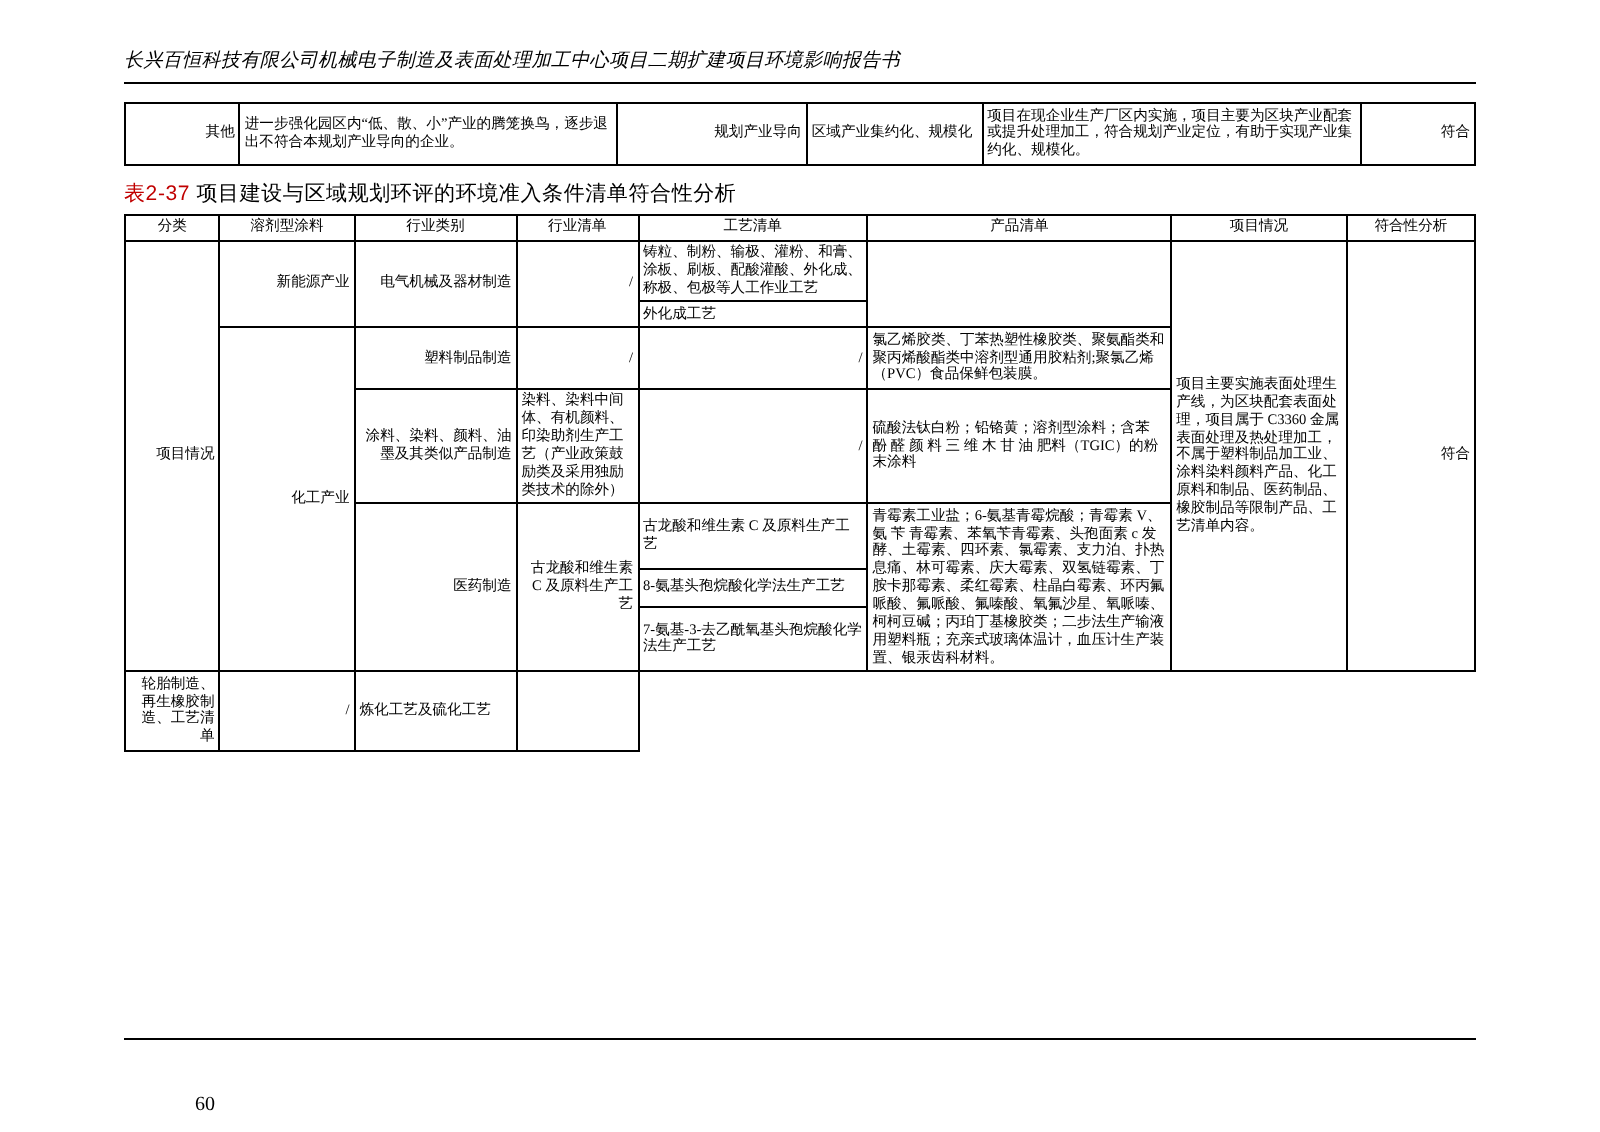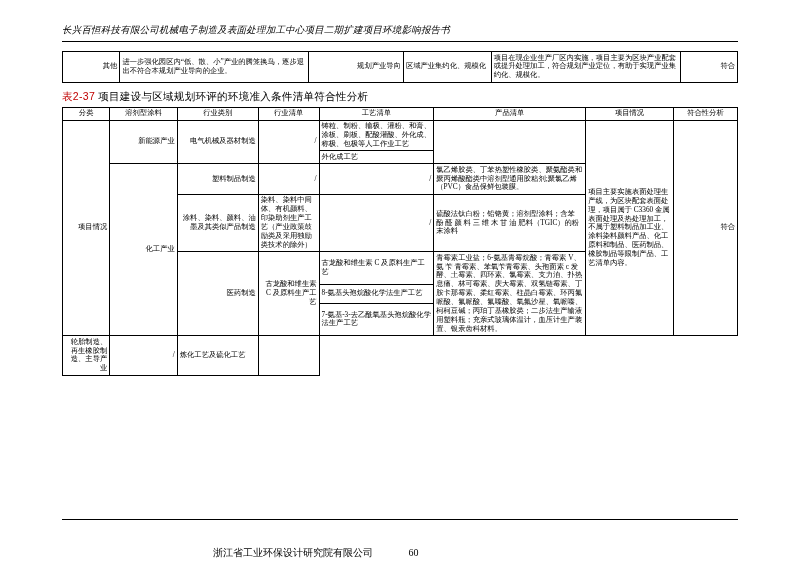--- a/index.html
+++ b/index.html
@@ -184,31 +184,30 @@
         <td class="l" rowspan="3">青霉素工业盐；6-氨基青霉烷酸；青霉素 V、氨 苄 青霉素、苯氧苄青霉素、头孢面素 c 发酵、土霉素、四环素、氯霉素、支力泊、扑热息痛、林可霉素、庆大霉素、双氢链霉素、丁胺卡那霉素、柔红霉素、柱晶白霉素、环丙氟哌酸、氟哌酸、氟嗪酸、氧氟沙星、氧哌嗪、柯柯豆碱；丙珀丁基橡胶类；二步法生产输液用塑料瓶；充亲式玻璃体温计，血压计生产装置、银汞齿科材料。</td>
       </tr>
       <tr>
         <td class="l">8-氨基头孢烷酸化学法生产工艺</td>
       </tr>
       <tr>
         <td class="l">7-氨基-3-去乙酰氧基头孢烷酸化学法生产工艺</td>
       </tr>
 
       <tr>
-        <td class="c">轮胎制造、再生橡胶制造、主导产业</td>
+        <td class="c">轮胎制造、再生橡胶制造、工艺清单</td>
         <td class="c">/</td>
         <td class="l">炼化工艺及硫化工艺</td>
         <td></td>
       </tr>
     </tbody>
       </table>
 
   </div>
 
   <div class="footer">
     <div class="footer-rule"></div>
     <div class="footer-row">
-      <div class="footer-left">浙江省工业环保设计研究院有限公司</div>
       <div class="footer-mid">60</div>
     </div>
   </div>
 
 </div>
 
 </body></html>

